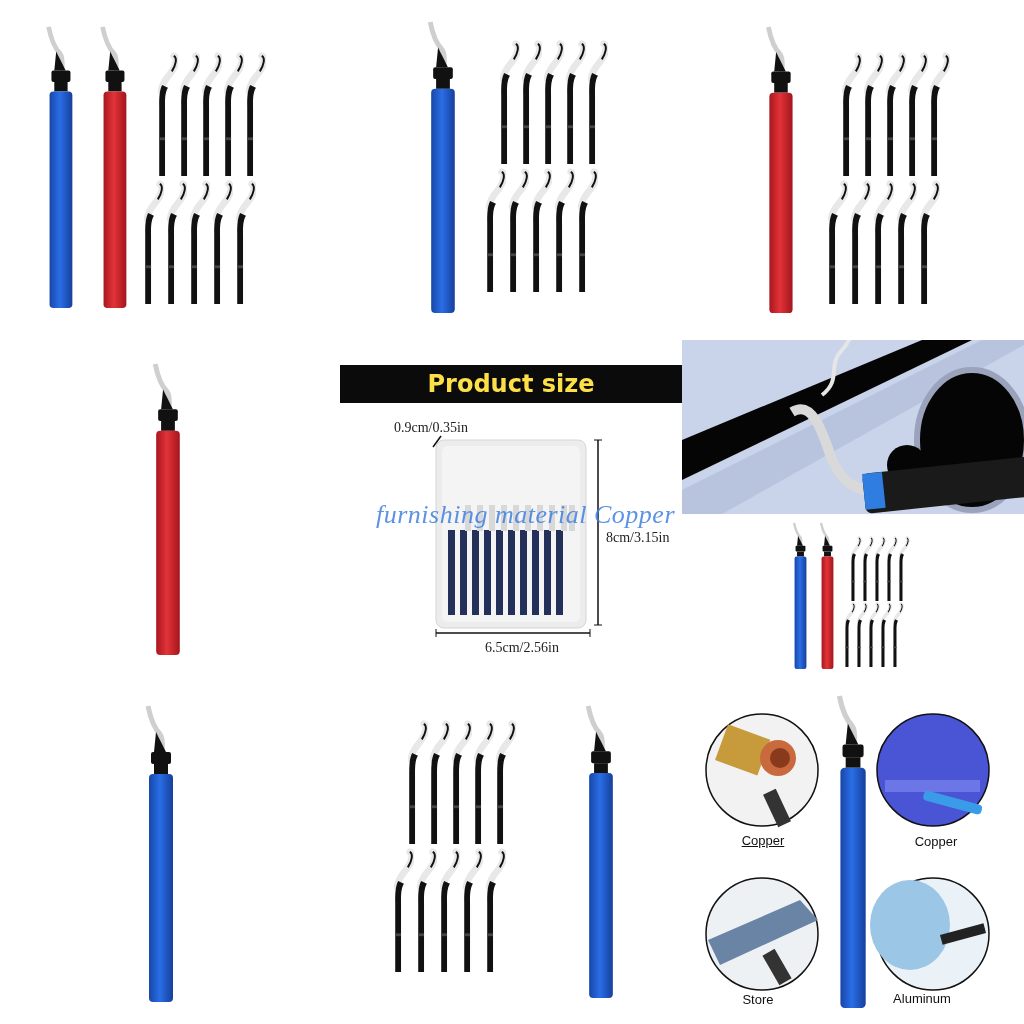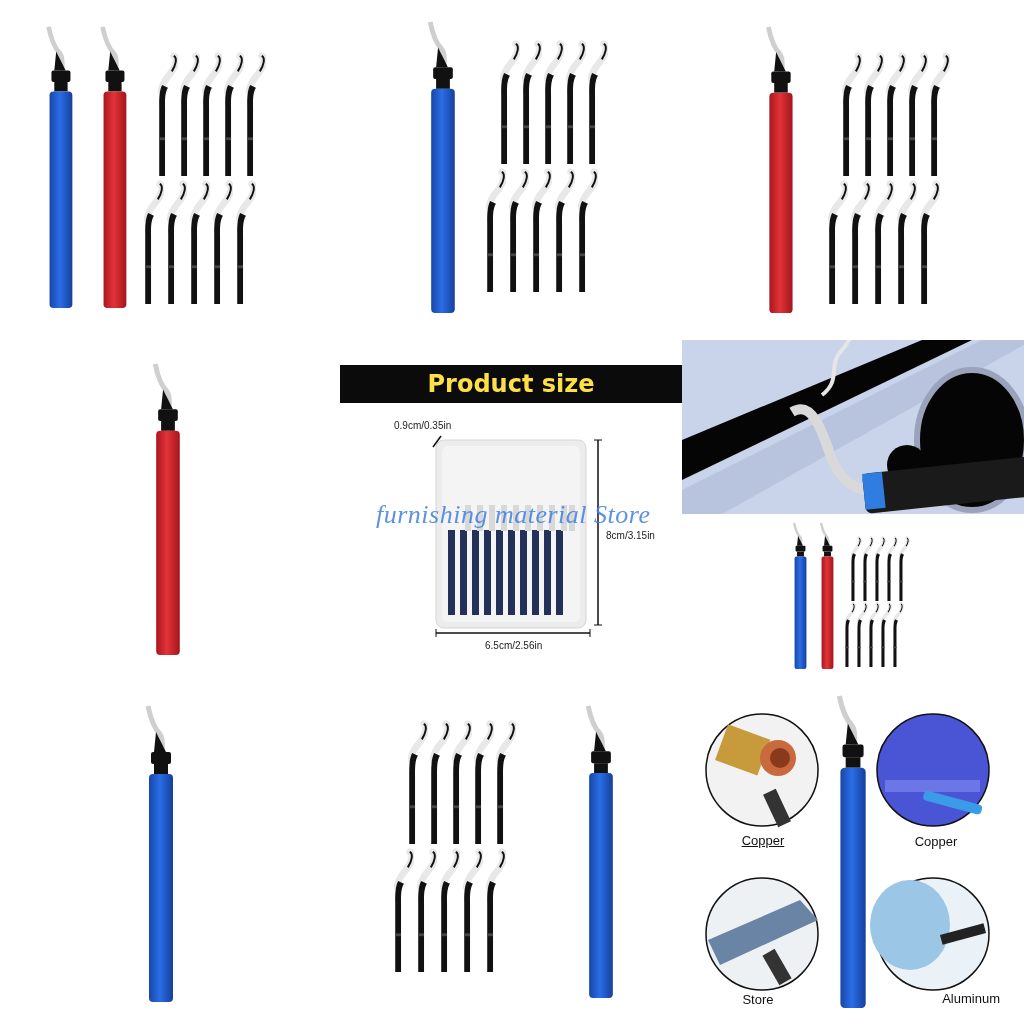--- a/index.html
+++ b/index.html
@@ -7,21 +7,21 @@
   body { position: relative; font-family: "Liberation Sans", sans-serif; }
   .tile { position: absolute; overflow: hidden; background: #ffffff; }
   .tile svg { position: absolute; left: 0; top: 0; }
   .banner {
     position: absolute; left: 0; top: 0; width: 100%; height: 38px;
     background: #0b0b0b; color: #fde047; font-weight: bold; font-size: 24px;
     display: flex; align-items: center; justify-content: center;
     font-family: "DejaVu Sans", sans-serif;
     margin-top: 25px;
   }
-  .dim { position: absolute; font-size: 10px; color: #222; font-family: Liberation Sans, sans-serif; }
+  .dim { position: absolute; font-size: 14px; color: #222; font-family: Liberation Serif, serif; }
   .watermark {
     position: absolute; left: 36px; top: 160px; white-space: nowrap;
     font-family: "Liberation Serif", serif; font-style: italic; font-size: 26px;
     color: #3f7fe0; opacity: 0.85; letter-spacing: 0.5px;
   }
   .mat-label {
     position: absolute; font-size: 13px; color: #111; text-align: center; width: 100px;
     font-family: "Liberation Sans", sans-serif;
   }
 </style>
@@ -151,21 +151,21 @@
     <line x1="254" y1="100" x2="262" y2="100" stroke="#111"></line>
       <line x1="254" y1="285" x2="262" y2="285" stroke="#111"></line>
     <line x1="96" y1="293" x2="250" y2="293" stroke="#111" stroke-width="1.5"></line>
     <line x1="96" y1="289" x2="96" y2="297" stroke="#111"></line>
       <line x1="250" y1="289" x2="250" y2="297" stroke="#111"></line>
     <line x1="93" y1="107" x2="101" y2="96" stroke="#111" stroke-width="1.5"></line>
   </svg>
   <div class="dim" style="left:54px;top:80px;">0.9cm/0.35in</div>
   <div class="dim" style="left:266px;top:178px;margin-top:12px;">8cm/3.15in</div>
   <div class="dim" style="left:145px;top:300px;">6.5cm/2.56in</div>
-  <div class="watermark">furnishing material Store</div>
+  <div class="watermark">furnishing material Copper</div>
 </div>
 
 <div class="tile" style="left:682px;top:340px;width:342px;height:340px;">
   <svg width="342" height="340">
     <rect x="0" y="0" width="342" height="174" fill="#c9d3ea"></rect>
     <polygon points="0,140 0,100 240,0 290,0" fill="#050505"></polygon>
     <polygon points="0,174 0,150 300,0 342,0 342,5 40,174" fill="#b8c3de"></polygon>
     <ellipse cx="290" cy="100" rx="55" ry="70" fill="#050505" stroke="#9aa3bb" stroke-width="6"></ellipse>
     <ellipse cx="225" cy="125" rx="20" ry="20" fill="#050505"></ellipse>
     <path d="M110 72 C130 60 140 90 150 120 C160 140 170 150 190 150" fill="none" stroke="#d9d9d9" stroke-width="10"></path>
@@ -225,14 +225,14 @@
     <polygon points="8,250 100,210 118,230 20,275" fill="#6a84a6"></polygon>
     <rect x="70" y="260" width="14" height="34" fill="#333" transform="rotate(-30 77 277)"></rect>
     <circle cx="233" cy="244" r="56" fill="#eaf2f7" stroke="#111" stroke-width="1.5"></circle>
     <ellipse cx="210" cy="235" rx="40" ry="45" fill="#9cc6e6"></ellipse>
     <rect x="240" y="245" width="45" height="10" fill="#222" transform="rotate(-15 240 245)"></rect>
     <use href="#handleBlue" x="126" y="4" width="52" height="316"></use>
   </svg>
   <div class="mat-label" style="left:13px;top:143px;text-decoration:underline;">Copper</div>
   <div class="mat-label" style="left:186px;top:144px;">Copper</div>
   <div class="mat-label" style="left:8px;top:302px;">Store</div>
-  <div class="mat-label" style="left:200px;top:301px;text-align:right;">Aluminum</div>
+  <div class="mat-label" style="left:172px;top:301px;">Aluminum</div>
 </div>
 
 </body></html>

